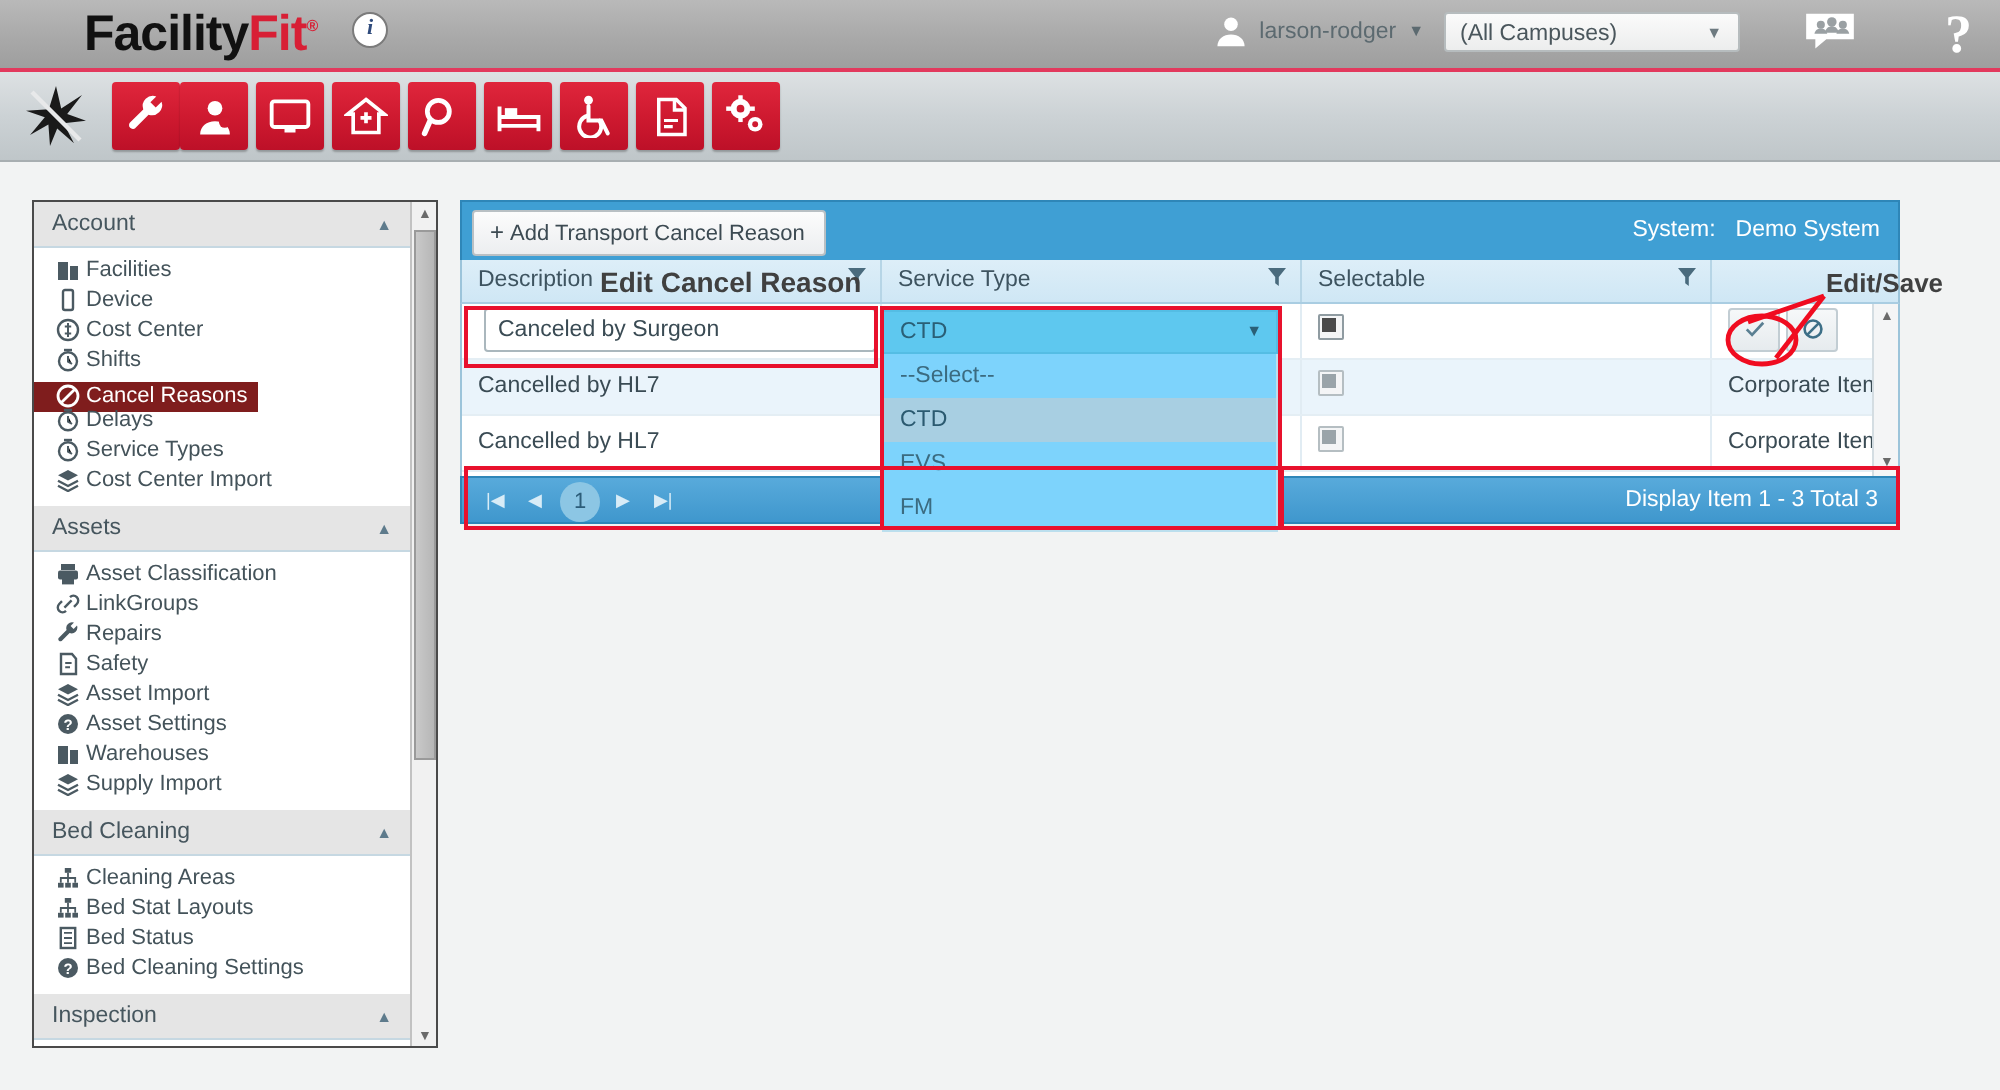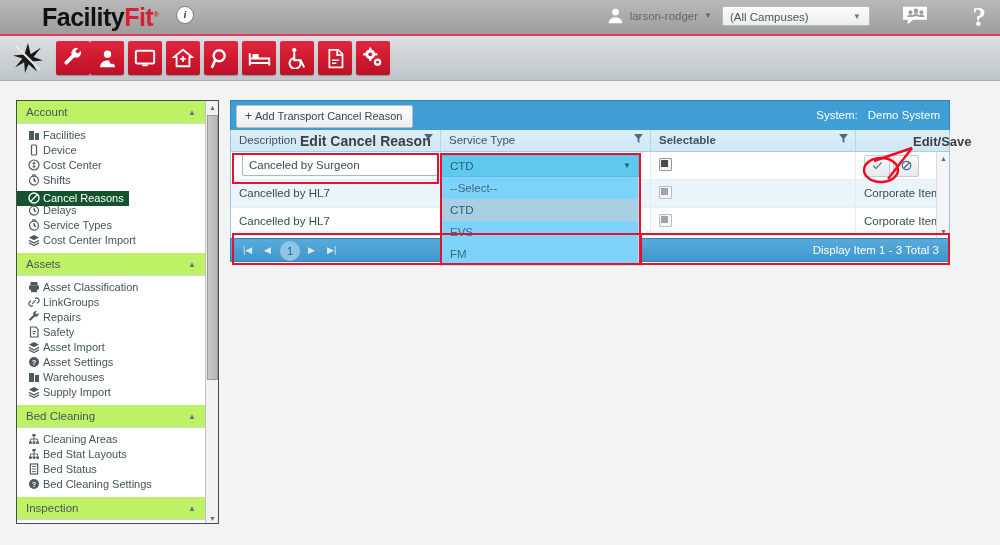--- a/index.html
+++ b/index.html
@@ -51,31 +51,31 @@
     border-radius:2px;display:flex;align-items:center;justify-content:center;
     box-shadow:0 1px 1px rgba(0,0,0,.25);
   }
   .nav-btn svg{display:block;}
   
   .sidebar{
     position:absolute;left:16px;top:100px;width:203px;height:424px;
     background:#fff;border:1px solid #4a4a4a;box-sizing:border-box;overflow:hidden;
   }
   .grp-head{
-    height:23px;background:#bef264;border-bottom:1px solid #c6d8e2;
+    height:23px;background:#e5e5e5;border-bottom:1px solid #c6d8e2;
     font-size:11.5px;color:#46565e;line-height:23px;padding-left:9px;position:relative;
     box-sizing:border-box;
   }
   .grp-head .arw{position:absolute;right:22px;top:0;font-size:8px;color:#5e7b8c;}
   .nav-item{
     height:15px;font-size:11px;color:#44535a;line-height:15px;
     padding-left:26px;position:relative;white-space:nowrap;
   }
   .nav-item .ic{position:absolute;left:11px;top:1px;width:12px;height:12px;color:#4b5a62;}
-  .nav-item.sel{background:#14532d;color:#fff;display:inline-block;padding-right:5px;}
+  .nav-item.sel{background:#7f1d1d;color:#fff;display:inline-block;padding-right:5px;}
   .nav-item.sel .ic{color:#fff;}
   .item-pad{padding:4px 0 5px 0;}
   .sb-track{
     position:absolute;right:0;top:0;width:13px;height:424px;background:#f1f1f1;
     border-left:1px solid #c2c2c2;box-sizing:border-box;
   }
   .sb-thumb{position:absolute;left:1px;top:14px;width:11px;height:265px;
     background:linear-gradient(to right,#c9c9c9,#b6b6b6);border:1px solid #9a9a9a;box-sizing:border-box;}
   .sb-ar{position:absolute;left:3px;font-size:7px;color:#6a6a6a;}
   
@@ -98,21 +98,21 @@
   .hdr-row{
     display:flex;height:22px;background:linear-gradient(to bottom,#ddeef8,#cfe7f5);
     border-left:1px solid #9cc4da;border-right:1px solid #9cc4da;
     border-bottom:1px solid #a9cde2;box-sizing:border-box;
   }
   .hcell{
     font-size:11.5px;color:#3e5460;line-height:21px;padding-left:8px;position:relative;
     border-right:1px solid #b6d5e6;box-sizing:border-box;
   }
   .hcell .filt{position:absolute;right:7px;top:4px;}
-  .c1{width:210px;} .c2{width:210px;} .c3{width:205px;font-weight:bold;} .c4{width:93px;border-right:none;}
+  .c1{width:210px;} .c2{width:210px;} .c3{width:205px;} .c4{width:93px;border-right:none;}
   .body-rows{
     border-left:1px solid #9cc4da;border-right:1px solid #9cc4da;box-sizing:border-box;
     background:#fff;height:86px;position:relative;
   }
   .row{display:flex;height:28px;border-bottom:1px solid #e4eef4;box-sizing:border-box;}
   .row.alt{background:#eaf4fb;}
   .cell{
     font-size:11.5px;color:#3a4b54;line-height:27px;padding-left:8px;
     border-right:1px solid #e1ecf3;box-sizing:border-box;
   }

